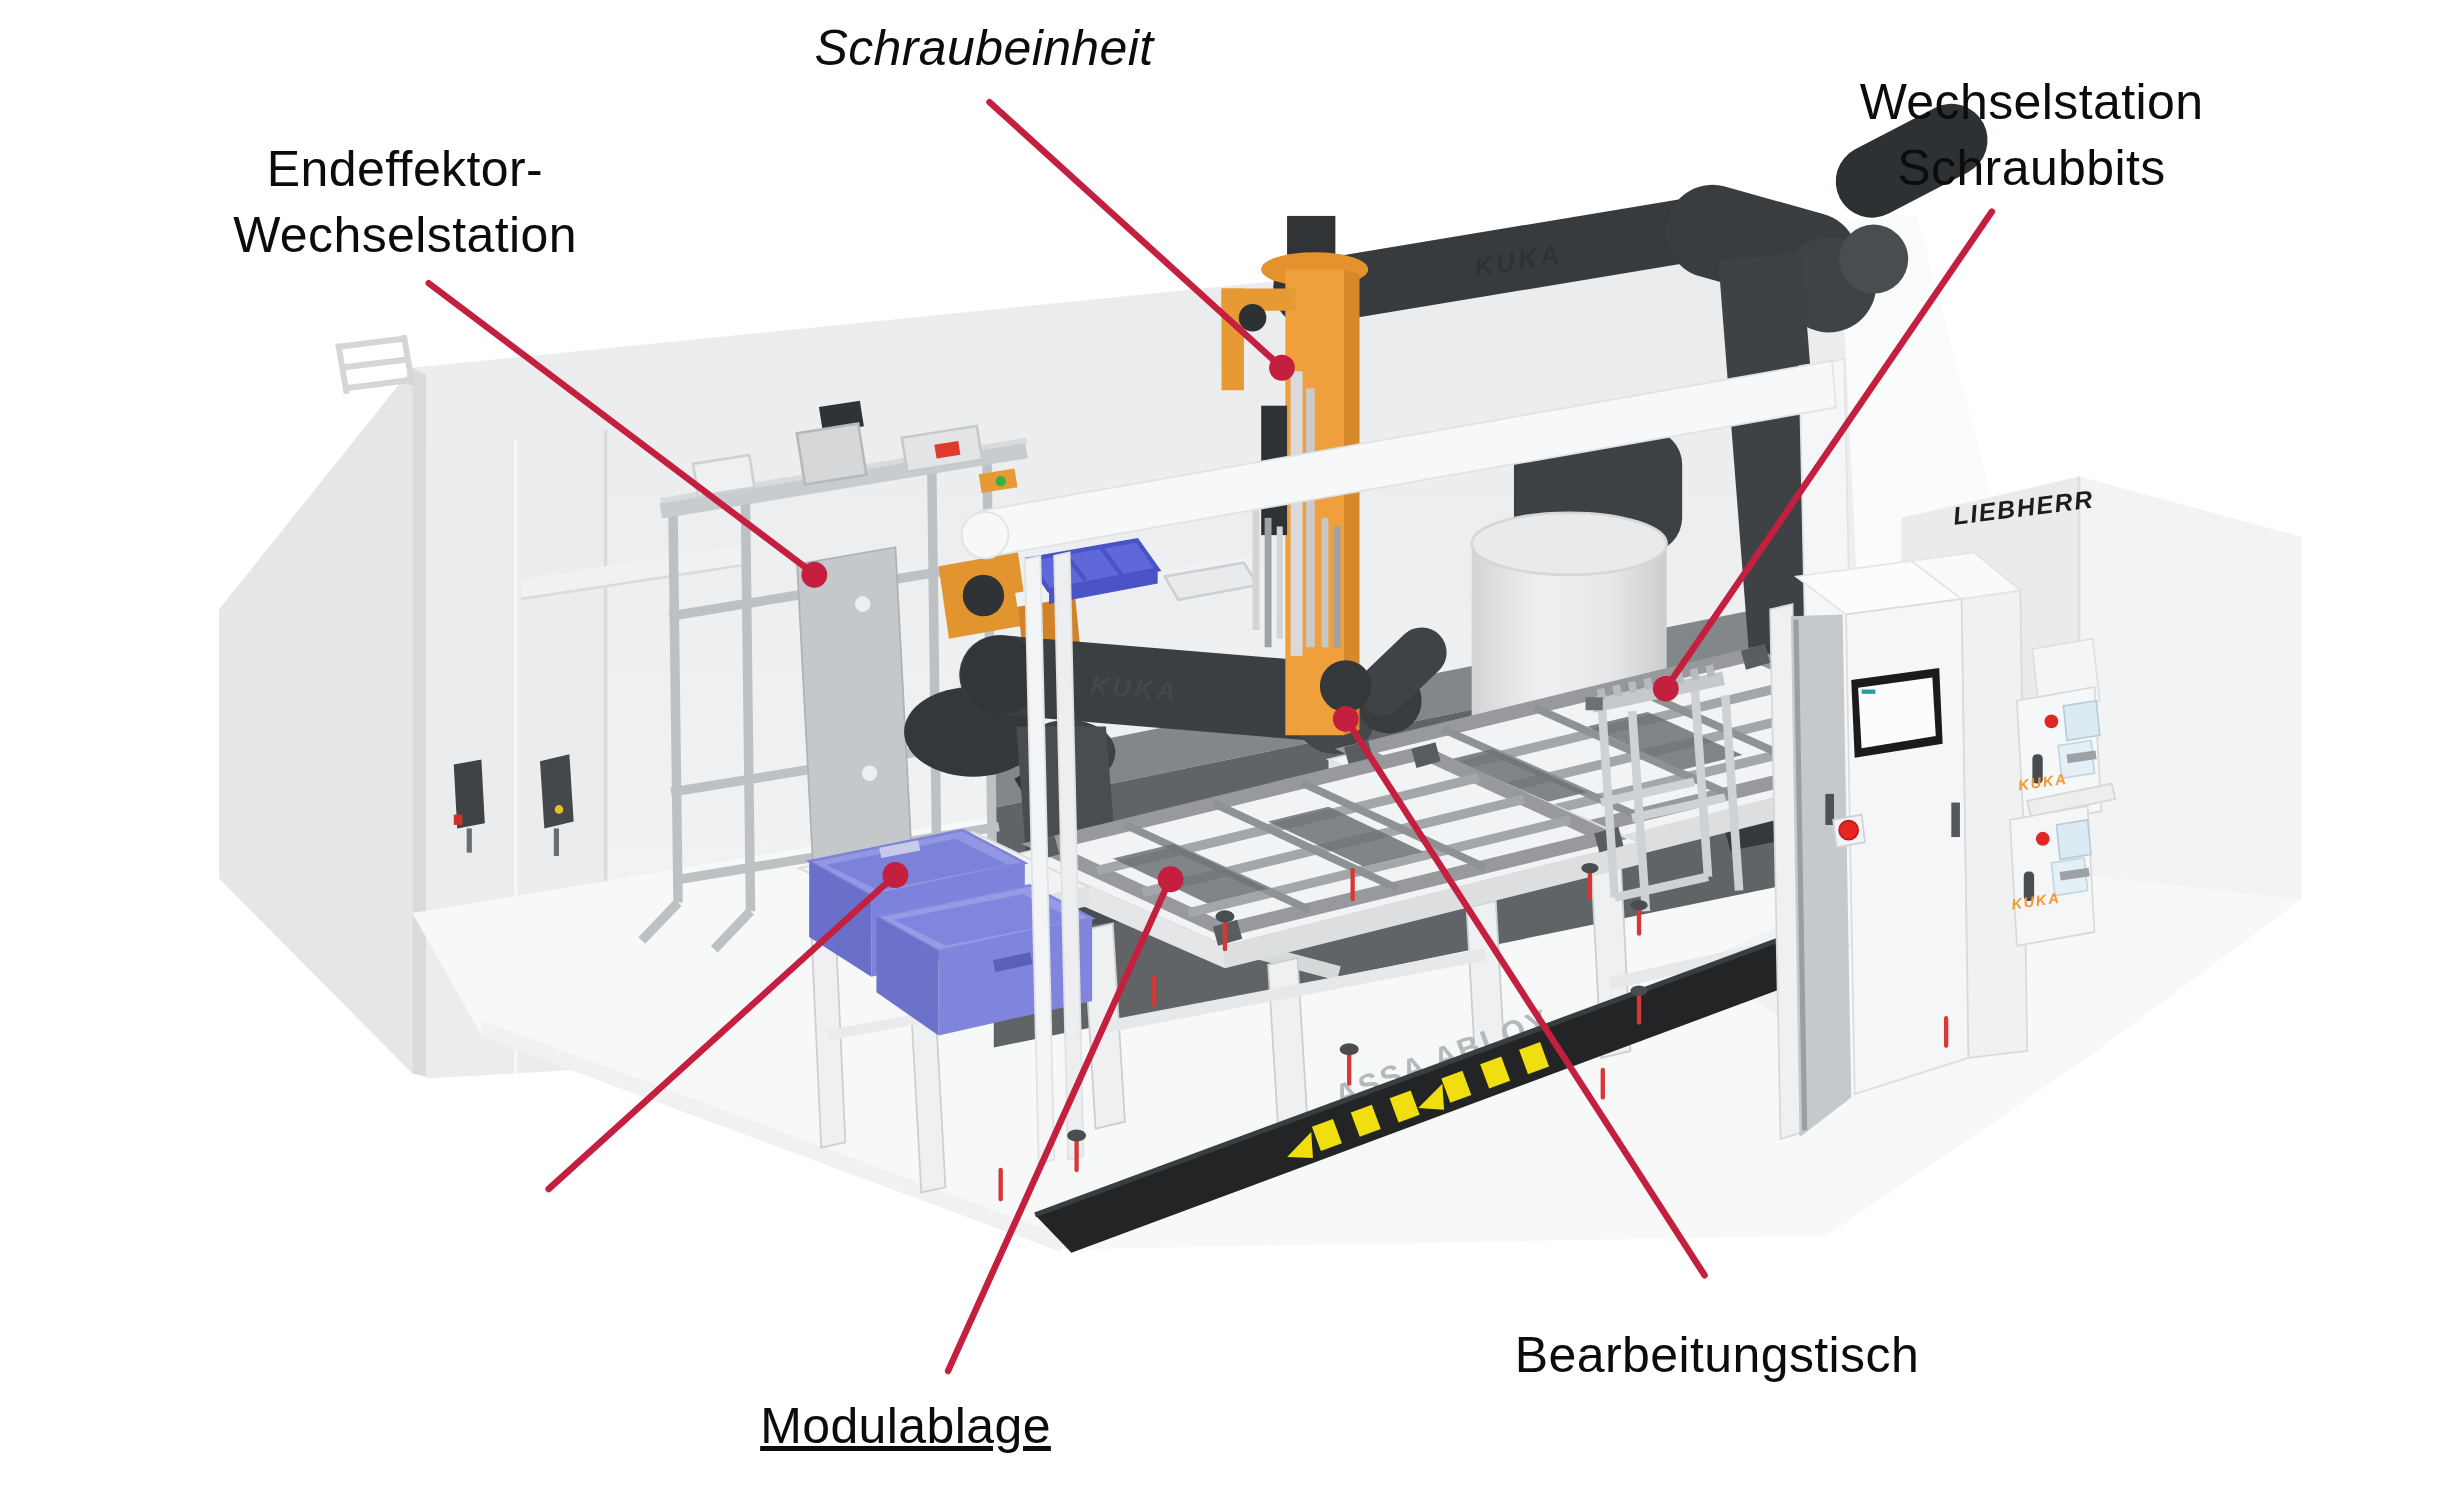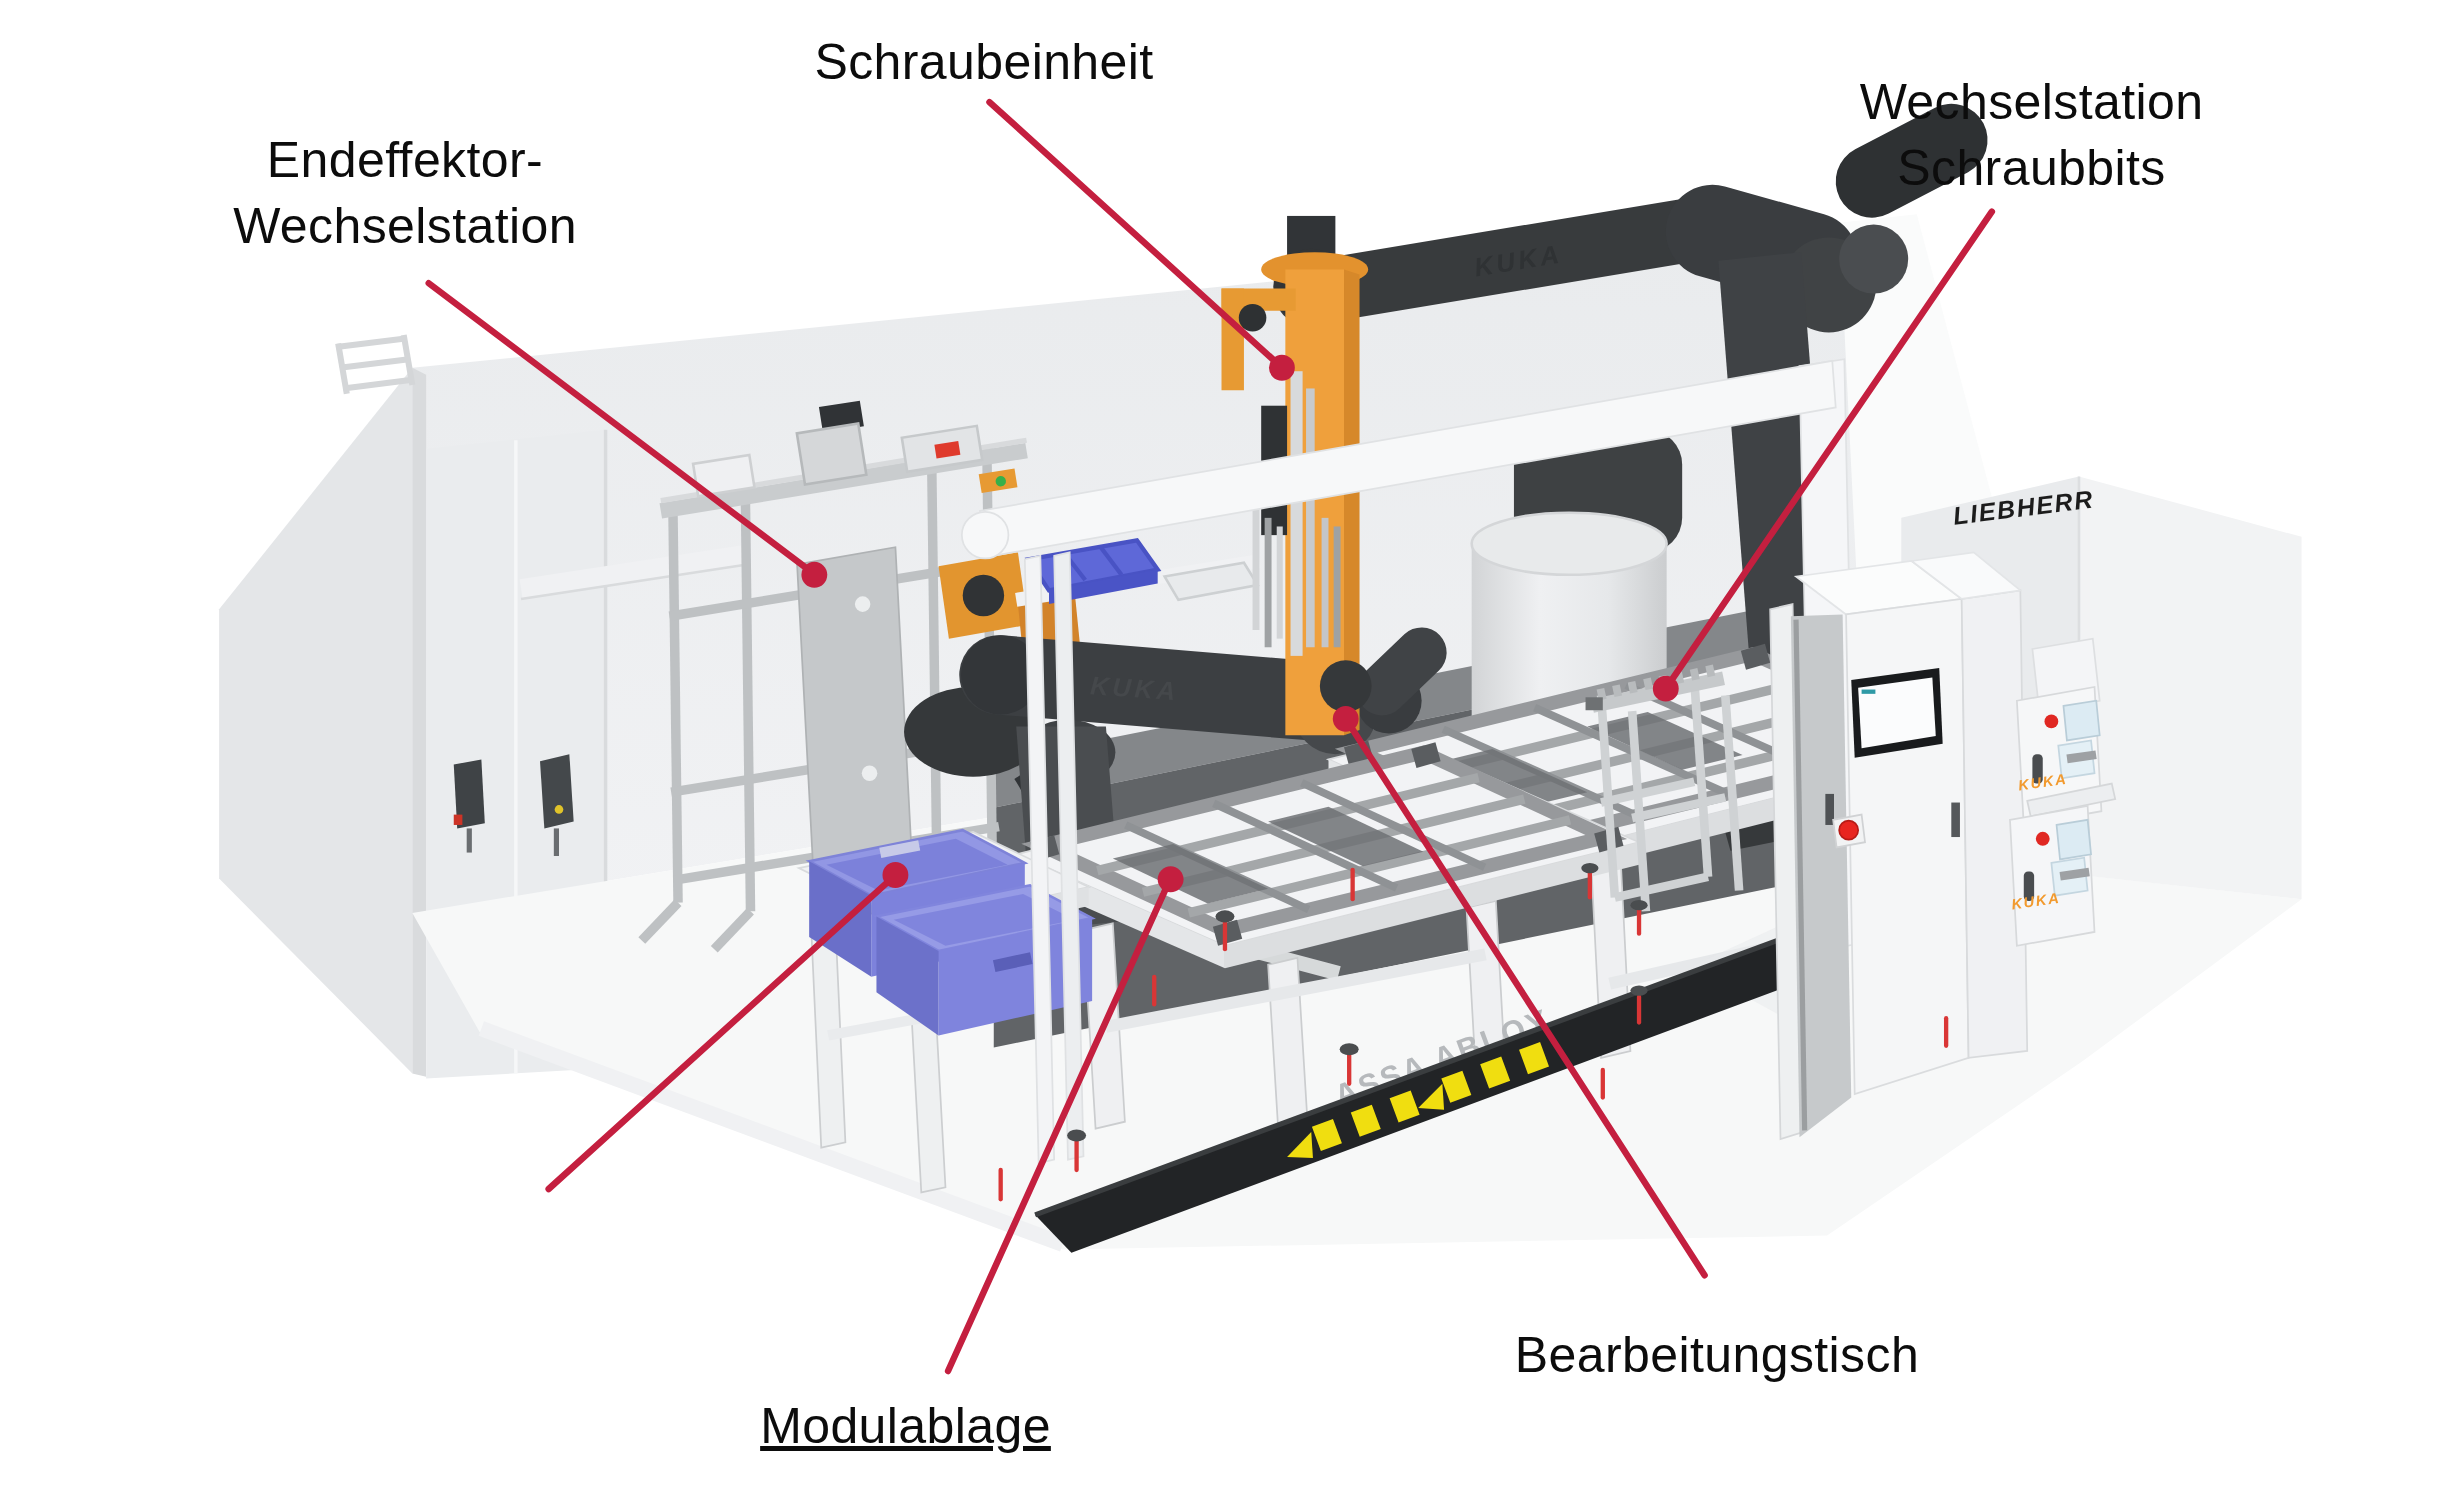--- a/index.html
+++ b/index.html
@@ -378,24 +378,24 @@
   <g fill="#c41f3f">
     <circle cx="1486" cy="426" r="15"></circle>
     <circle cx="944" cy="666" r="15"></circle>
     <circle cx="1931" cy="798" r="15"></circle>
     <circle cx="1038" cy="1014" r="15"></circle>
     <circle cx="1357" cy="1019" r="15"></circle>
     <circle cx="1560" cy="833" r="15"></circle>
   </g>
 </svg>
 
-<div class="label" style="left:777px;top:29px;width:414px;">
+<div class="label" style="left:777px;top:15px;width:414px;font-style:italic;">
   <span>Schraubeinheit</span>
 </div>
-<div class="label" style="left:185px;top:127px;width:440px;">
+<div class="label" style="left:185px;top:136px;width:440px;">
   <span>Endeffektor-</span>
   <span>Wechselstation</span>
 </div>
 <div class="label" style="left:1816px;top:69px;width:431px;">
   <span>Wechselstation</span>
   <span>Schraubbits</span>
 </div>
 <div class="label" style="left:733px;top:1393px;width:345px;text-decoration:underline;">
   <span>Modulablage</span>
 </div>

